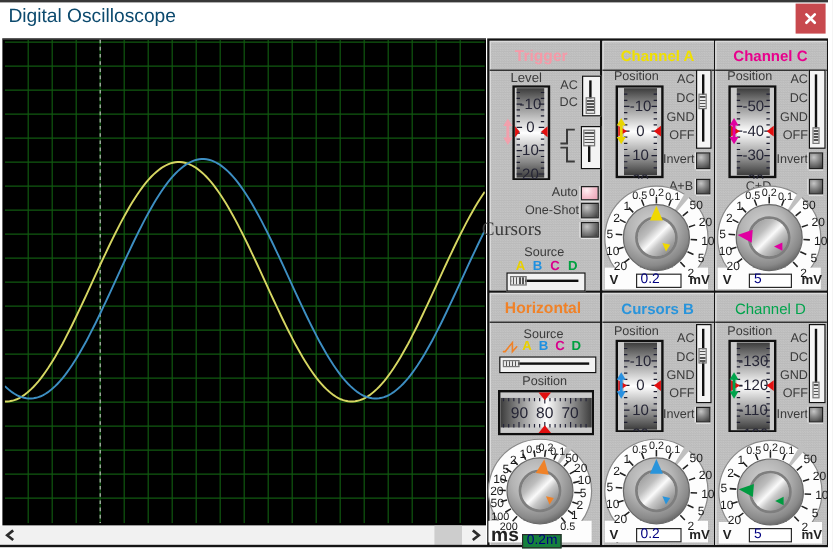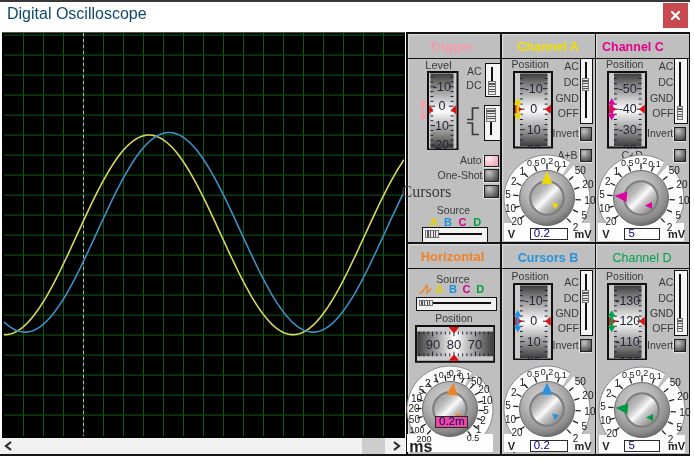--- a/index.html
+++ b/index.html
@@ -173,21 +173,21 @@
     <text x="78.6" y="79.9" font-family="Liberation Sans" font-size="10" fill="#1a1a1a" text-anchor="middle">2</text>
     <circle cx="50" cy="47" r="27.5" fill="url(#kba)" stroke="#686868" stroke-width="1"></circle>
     <circle cx="50" cy="47" r="16.6" fill="none" stroke="#7e7e7e" stroke-width="2.4"></circle>
     <circle cx="50" cy="47" r="15.5" fill="url(#kia)"></circle>
     <polygon points="50.0,20.5 44.6,32.8 55.4,32.8" fill="#f0d800"></polygon>
     <polygon points="55,51.5 61.5,53 58,58.5" fill="#f0d800"></polygon>
   </svg>
 <div style="position:absolute;top:225.8px;width:80px;height:16px;line-height:16px;left:471.5px;text-align:center;font-family:'Liberation Sans',sans-serif;font-size:11px;font-weight:bold;color:#222;white-space:nowrap">V</div>
 <div style="position:absolute;left:529.8px;top:228.3px;width:38.6px;height:12px;background:#fff;border:1.6px solid #2a2a2a;box-sizing:border-box;font-family:'Liberation Sans',sans-serif;font-size:11.5px;color:#000080;line-height:9px;padding-left:3px">0.2</div>
 <div style="position:absolute;top:225.8px;width:80px;height:16px;line-height:16px;left:543.0px;text-align:center;font-family:'Liberation Sans',sans-serif;font-size:11px;font-weight:bold;color:#222;white-space:nowrap">mV</div>
-<div style="position:absolute;top:38.5px;width:80px;height:16px;line-height:16px;left:602.0px;font-family:'Liberation Sans',sans-serif;font-size:12.5px;font-weight:bold;color:#e8008c;white-space:nowrap">Channel C</div>
+<div style="position:absolute;top:38.5px;width:80px;height:16px;line-height:16px;left:602.0px;text-align:center;font-family:'Liberation Sans',sans-serif;font-size:12.5px;font-weight:bold;color:#e8008c;white-space:nowrap">Channel C</div>
 <div style="position:absolute;top:56.2px;width:80px;height:16px;line-height:16px;left:584.8px;text-align:center;font-family:'Liberation Sans',sans-serif;font-size:10.5px;font-weight:normal;color:#3a3a3a;white-space:nowrap">Position</div>
 <svg style="position:absolute;left:597px;top:71px" width="60" height="77.5" viewBox="-10 0 60 77.5">
     <defs>
       <linearGradient id="gc" x1="0" y1="0" x2="0" y2="1">
         <stop offset="0" stop-color="#3c3c3c"></stop>
         <stop offset="0.18" stop-color="#8a8a8a"></stop>
         <stop offset="0.5" stop-color="#ffffff"></stop>
         <stop offset="0.82" stop-color="#8a8a8a"></stop>
         <stop offset="1" stop-color="#3c3c3c"></stop>
       </linearGradient>
@@ -340,21 +340,21 @@
     <text x="83.1" y="61.9" font-family="Liberation Sans" font-size="10" fill="#1a1a1a" text-anchor="middle">2</text>
     <text x="78.6" y="70.7" font-family="Liberation Sans" font-size="10" fill="#1a1a1a" text-anchor="middle">1</text>
     <text x="73.1" y="79.4" font-family="Liberation Sans" font-size="9" fill="#1a1a1a" text-anchor="middle">0.5</text>
     <circle cx="50" cy="47" r="27.5" fill="url(#kbh)" stroke="#686868" stroke-width="1"></circle>
     <circle cx="50" cy="47" r="16.6" fill="none" stroke="#7e7e7e" stroke-width="2.4"></circle>
     <circle cx="50" cy="47" r="15.5" fill="url(#kih)"></circle>
     <polygon points="53.6,20.7 46.5,32.2 57.3,33.7" fill="#f08228"></polygon>
     <polygon points="55,51.5 61.5,53 58,58.5" fill="#f08228"></polygon>
   </svg>
 <div style="position:absolute;top:438.5px;width:80px;height:16px;line-height:16px;left:380.8px;text-align:center;font-family:'Liberation Sans',sans-serif;font-size:16px;font-weight:bold;color:#222;white-space:nowrap">ms</div>
-<div style="position:absolute;left:435.0px;top:416px;width:33.0px;height:12.2px;background:#ec4899;border:1.6px solid #2a2a2a;box-sizing:border-box;font-family:'Liberation Sans',sans-serif;font-size:11.5px;color:#000080;line-height:9.2px;padding-left:3px">0.2m</div>
+<div style="position:absolute;left:435.0px;top:445px;width:33.0px;height:12.2px;background:#15803d;border:1.6px solid #2a2a2a;box-sizing:border-box;font-family:'Liberation Sans',sans-serif;font-size:11.5px;color:#000080;line-height:9.2px;padding-left:3px">0.2m</div>
 <div style="position:absolute;top:438.5px;width:80px;height:16px;line-height:16px;left:445.3px;text-align:right;font-family:'Liberation Sans',sans-serif;font-size:11px;font-weight:bold;color:#222;white-space:nowrap">µs</div>
 <div style="position:absolute;top:250.0px;width:80px;height:16px;line-height:16px;left:508.0px;text-align:center;font-family:'Liberation Sans',sans-serif;font-size:12.5px;font-weight:bold;color:#2994db;white-space:nowrap">Cursors B</div>
 <div style="position:absolute;top:267.9px;width:80px;height:16px;line-height:16px;left:490.29999999999995px;text-align:center;font-family:'Liberation Sans',sans-serif;font-size:10.5px;font-weight:normal;color:#3a3a3a;white-space:nowrap">Position</div>
 <svg style="position:absolute;left:502.5px;top:282.7px" width="60" height="77.5" viewBox="-10 0 60 77.5">
     <defs>
       <linearGradient id="gb" x1="0" y1="0" x2="0" y2="1">
         <stop offset="0" stop-color="#3c3c3c"></stop>
         <stop offset="0.18" stop-color="#8a8a8a"></stop>
         <stop offset="0.5" stop-color="#ffffff"></stop>
         <stop offset="0.82" stop-color="#8a8a8a"></stop>

